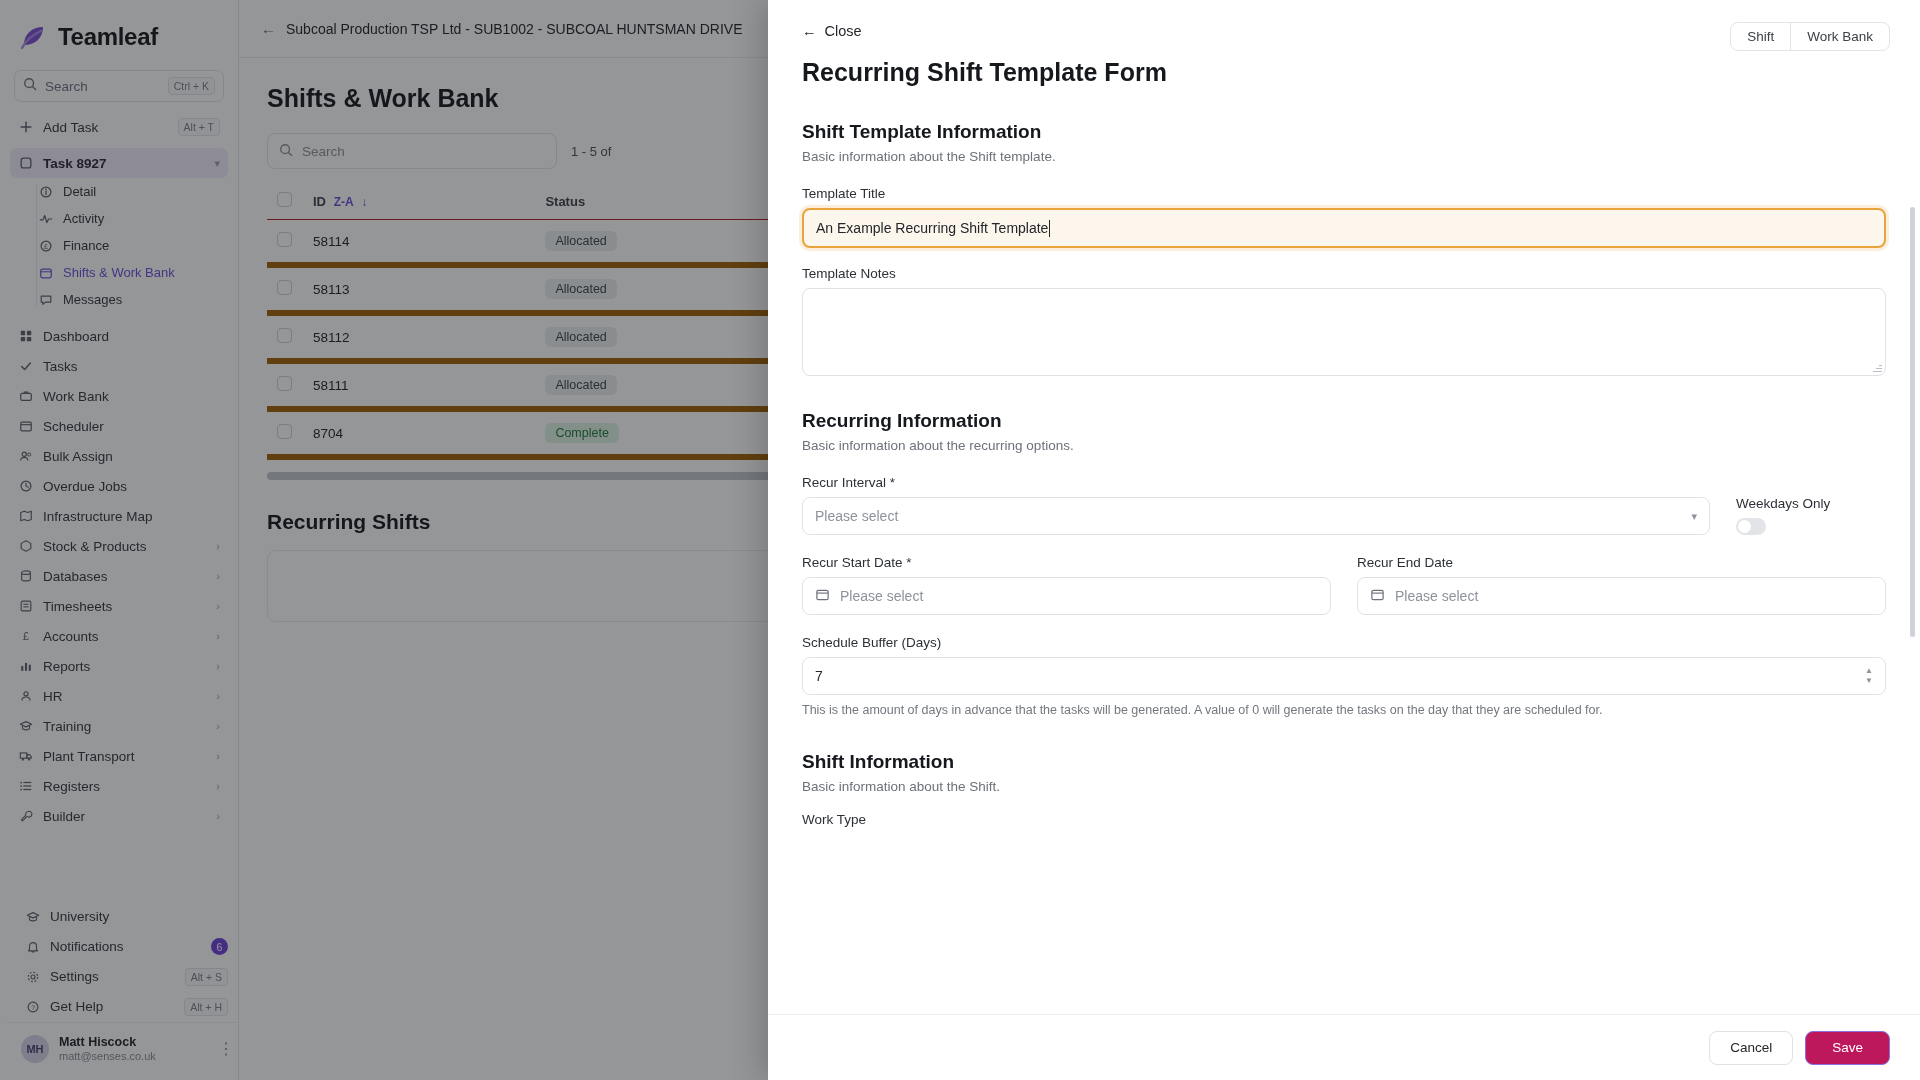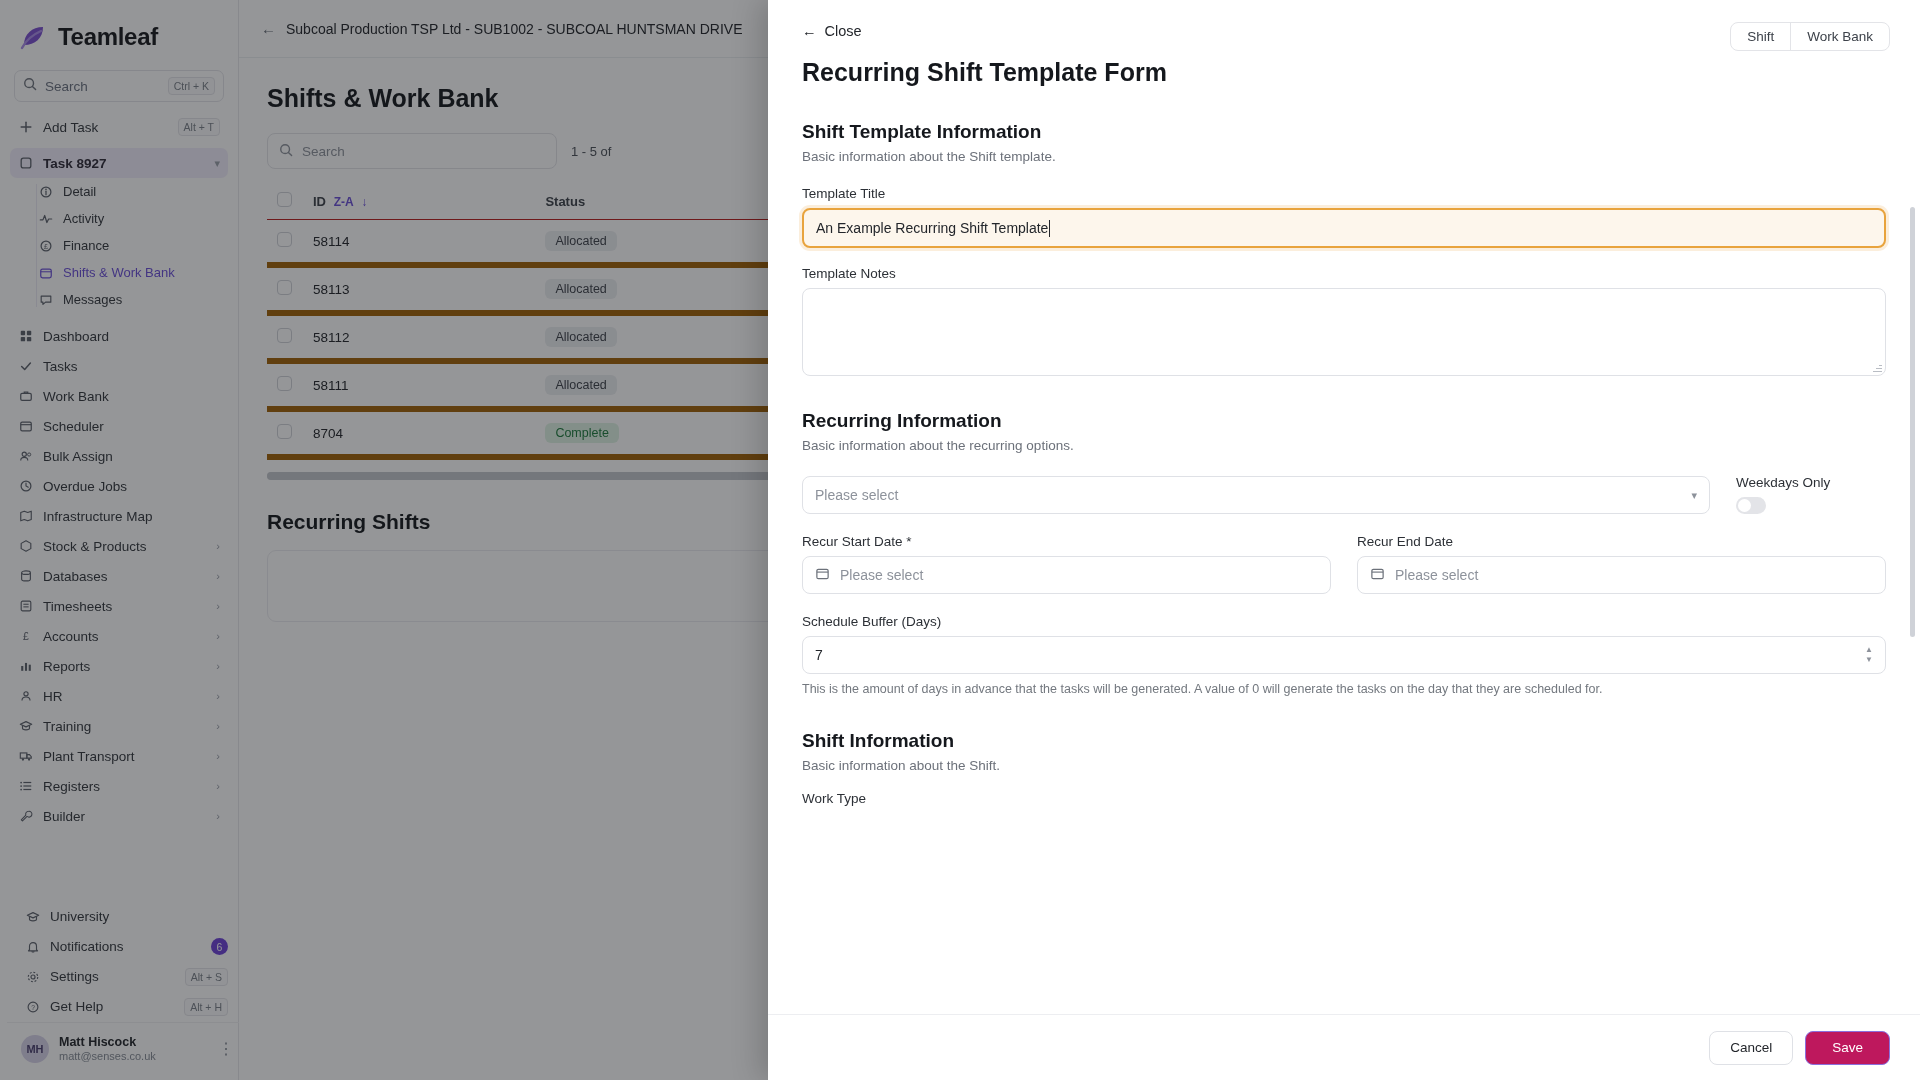--- a/index.html
+++ b/index.html
@@ -690,20 +690,21 @@
             <i style="bottom:3px; width:6px;"></i>
             <b style="bottom:6px; width:3px;"></b>
         </span>
       </div>
 
       <h3 class="sec-h" style="margin-top:34px;">Recurring Information</h3>
       <p class="sec-sub">Basic information about the recurring options.</p>
 
       <div style="display:flex; align-items:flex-end; gap:26px;">
         <div style="flex:1;">
+          <label class="fld-label">Recur Interval *</label>
           <div class="select">
             <span>Please select</span>
             <span style="color:#8d929b; font-size:11px;">▾</span>
           </div>
         </div>
         <div style="width:150px;">
           <label class="fld-label" style="text-align:left;">Weekdays Only</label>
           <div class="toggle">
               <i></i>
             </div>

